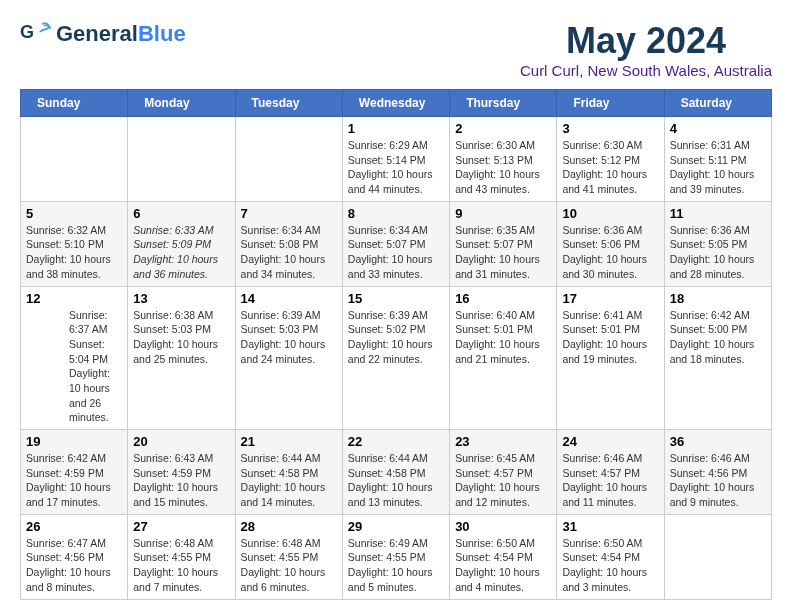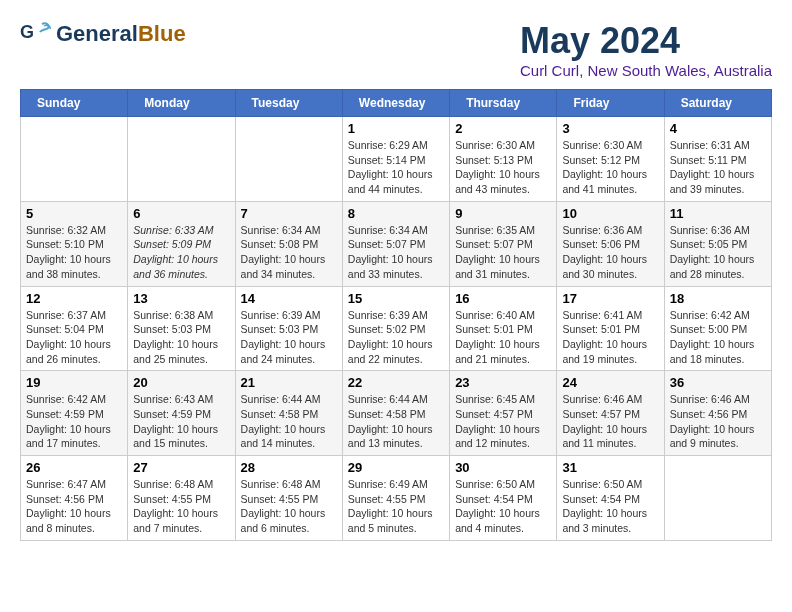--- a/index.html
+++ b/index.html
@@ -15,21 +15,21 @@
       justify-content: space-between;
       align-items: flex-start;
       margin-bottom: 10px;
     }
     .logo {
       display: flex;
       flex-direction: column;
       align-items: flex-start;
     }
     .title-area {
-      text-align: left;
+      text-align: center;
     }
     .month-title {
       font-size: 36px;
       font-weight: bold;
       color: #1a3a5c;
     }
     .location-subtitle {
       font-size: 15px;
       color: #4c1d95;
     }
@@ -85,21 +85,21 @@
 
 <div class="header-area">
   <div class="logo">
     <div class="logo-wrapper">
       <svg class="logo-svg" width="32" height="28" viewBox="0 0 32 28">
         <text x="0" y="18" font-size="18" font-weight="bold" fill="#1a3a5c">G</text>
         <path d="M22 4 C26 2, 30 5, 28 8 C26 10, 22 9, 20 12" stroke="#4fa3d1" stroke-width="2" fill="none"></path>
         <path d="M24 6 C27 4, 31 6, 30 9" stroke="#4fa3d1" stroke-width="1.5" fill="none"></path>
       </svg>
       <span style="font-size:22px; font-weight:bold;">
-        <span style="color:#1a3a5c;margin-top:12px;">General</span><span style="color:#a16207;">Blue</span>
+        <span style="color:#1a3a5c;margin-top:12px;">General</span><span style="color:#3b82f6;">Blue</span>
       </span>
     </div>
   </div>
   <div class="title-area">
     <div class="month-title">May 2024</div>
     <div class="location-subtitle">Curl Curl, New South Wales, Australia</div>
   </div>
 </div>
 
 <table class="calendar-table">
@@ -195,21 +195,21 @@
           <span class="day-number">11</span>
           <div class="day-info" style="white-space: pre-line;">Sunrise: 6:36 AM
 Sunset: 5:05 PM
 Daylight: 10 hours
 and 28 minutes.</div>
         </td>
       </tr>
       <tr>
         <td>
           <span class="day-number">12</span>
-          <div class="day-info" style="white-space: pre-line;">Sunrise: 6:37 AM
+          <div class="day-info" style="white-space: pre-line; margin-left: 43px;">Sunrise: 6:37 AM
 Sunset: 5:04 PM
 Daylight: 10 hours
 and 26 minutes.</div>
         </td>
         <td>
           <span class="day-number">13</span>
           <div class="day-info" style="white-space: pre-line;">Sunrise: 6:38 AM
 Sunset: 5:03 PM
 Daylight: 10 hours
 and 25 minutes.</div>

